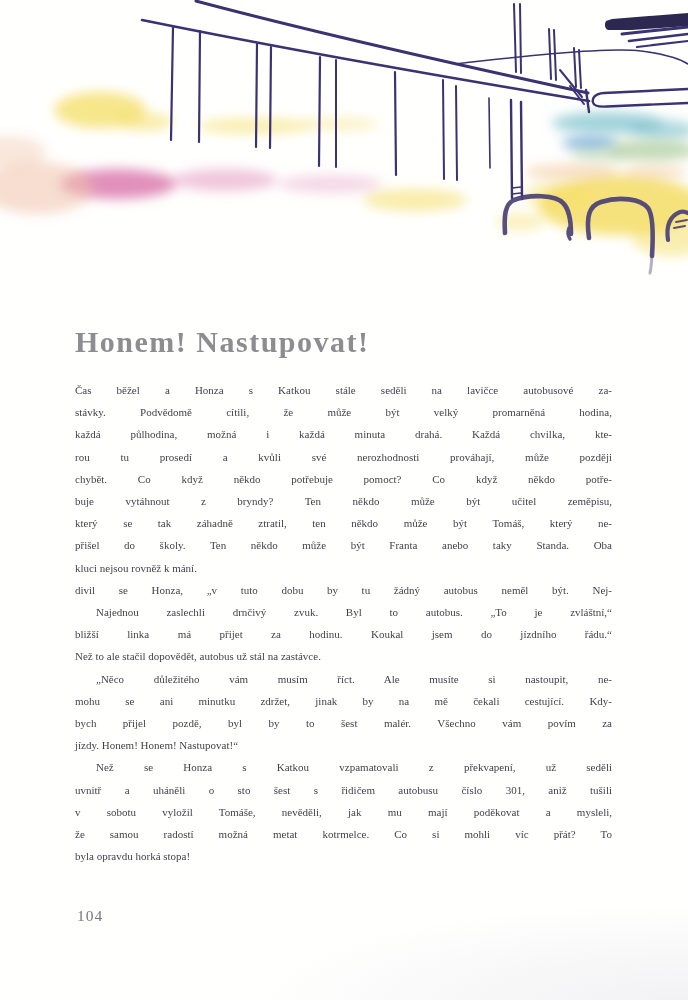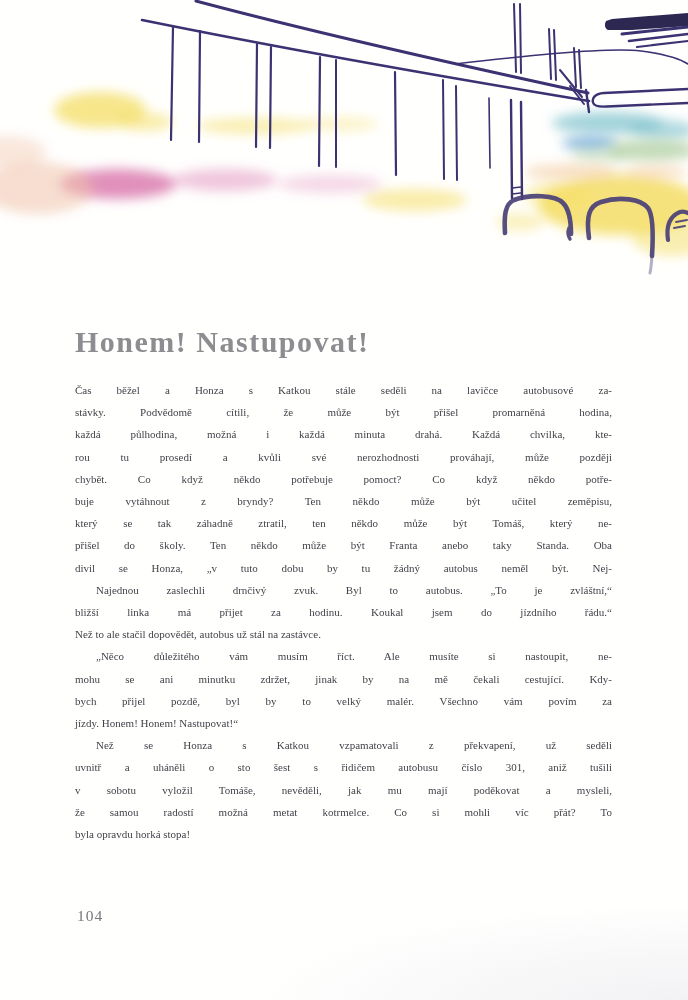--- a/index.html
+++ b/index.html
@@ -156,38 +156,39 @@
       <path d="M676,222 L687,220" stroke-width="2"></path>
       <path d="M674,228 L685,226" stroke-width="2"></path>
     </g>
   </svg>
 
   <h1 class="heading">Honem! Nastupovat!</h1>
 
   <div class="body-text">
       <div class="para">
         <div class="tline first">Čas běžel a Honza s Katkou stále seděli na lavičce autobusové za-</div>
-        <div class="tline">stávky. Podvědomě cítili, že může být přišel promarněná hodina,</div>
+        <div class="tline">stávky. Podvědomě cítili, že může být velký promarněná hodina,</div>
         <div class="tline">každá půlhodina, možná i každá minuta drahá. Každá chvilka, kte-</div>
         <div class="tline">rou tu prosedí a kvůli své nerozhodnosti prováhají, může později</div>
         <div class="tline">chybět. Co když někdo potřebuje pomoct? Co když někdo potře-</div>
         <div class="tline">buje vytáhnout z bryndy? Ten někdo může být učitel zeměpisu,</div>
         <div class="tline">který se tak záhadně ztratil, ten někdo může být Tomáš, který ne-</div>
         <div class="tline">přišel do školy. Ten někdo může být Franta anebo taky Standa. Oba</div>
+        <div class="tline last">kluci nejsou rovněž k mání.</div>
       </div>
       <div class="para indent">
         <div class="tline">divil se Honza, „v tuto dobu by tu žádný autobus neměl být. Nej-</div>
         <div class="tline first">Najednou zaslechli drnčivý zvuk. Byl to autobus. „To je zvláštní,“</div>
         <div class="tline">bližší linka má přijet za hodinu. Koukal jsem do jízdního řádu.“</div>
         <div class="tline last">Než to ale stačil dopovědět, autobus už stál na zastávce.</div>
       </div>
       <div class="para indent">
         <div class="tline first">„Něco důležitého vám musím říct. Ale musíte si nastoupit, ne-</div>
         <div class="tline">mohu se ani minutku zdržet, jinak by na mě čekali cestující. Kdy-</div>
-        <div class="tline">bych přijel pozdě, byl by to velký malér. Všechno vám povím za</div>
+        <div class="tline">bych přijel pozdě, byl by to šest malér. Všechno vám povím za</div>
         <div class="tline last">jízdy. Honem! Honem! Nastupovat!“</div>
       </div>
       <div class="para indent">
         <div class="tline first">Než se Honza s Katkou vzpamatovali z překvapení, už seděli</div>
         <div class="tline">uvnitř a uháněli o sto šest s řidičem autobusu číslo 301, aniž tušili</div>
         <div class="tline">v sobotu vyložil Tomáše, nevěděli, jak mu mají poděkovat a mysleli,</div>
         <div class="tline">že samou radostí možná metat kotrmelce. Co si mohli víc přát? To</div>
         <div class="tline last">byla opravdu horká stopa!</div>
       </div>
     </div>

